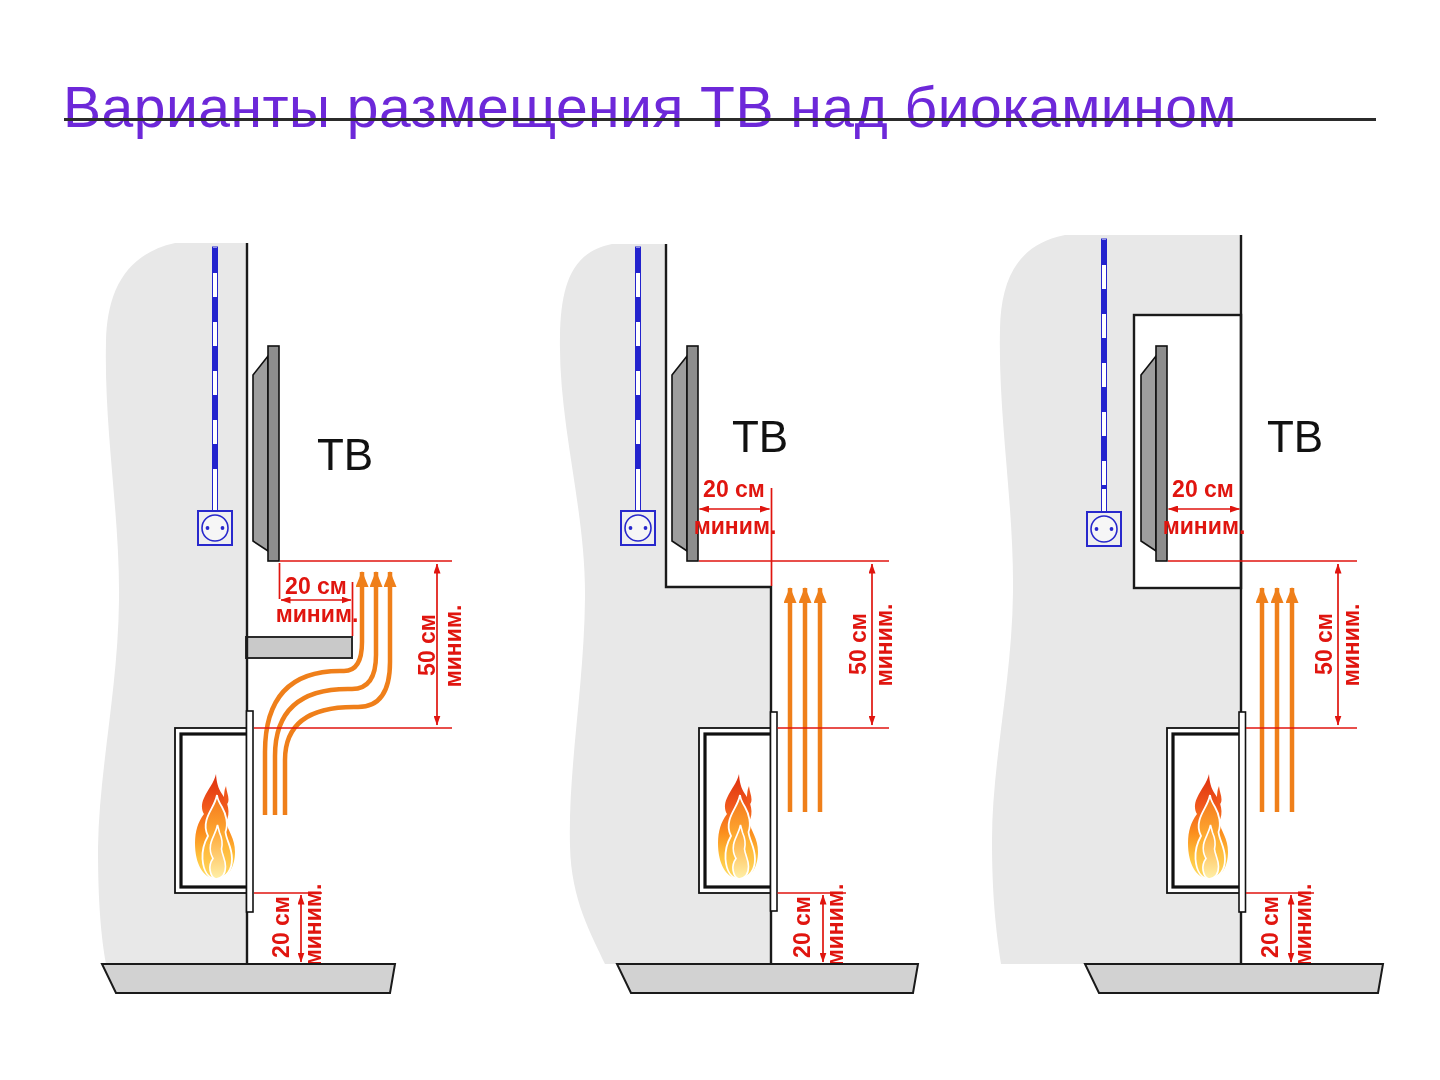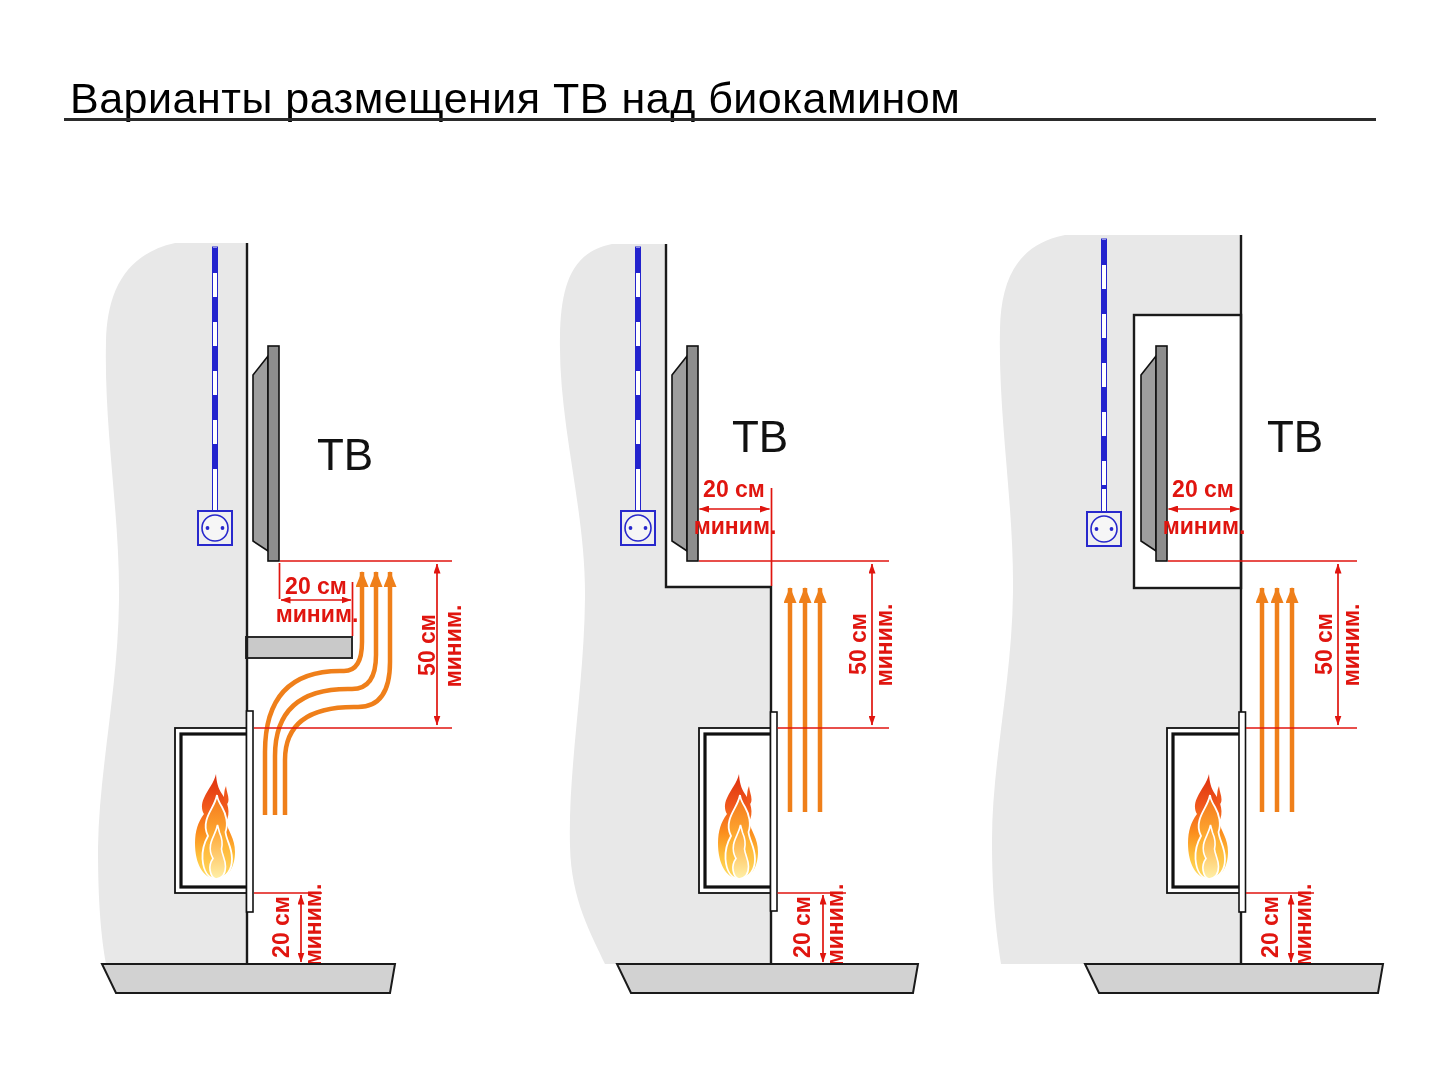--- a/index.html
+++ b/index.html
@@ -1,17 +1,17 @@
 <!DOCTYPE html>
 <html><head>
 <meta charset="utf-8">
 <style>
   html,body{margin:0;padding:0;background:#ffffff;}
   body{width:1440px;height:1080px;position:relative;font-family:"Liberation Sans",sans-serif;overflow:hidden;}
-  .page-title{position:absolute;left:70px;top:74px;font-size:43px;letter-spacing:.5px;color:#000000;white-space:nowrap;}
+  .page-title{position:absolute;left:63px;top:74px;font-size:57px;letter-spacing:.5px;color:#6d28d9;white-space:nowrap;}
   .title-rule{position:absolute;left:64px;top:118px;width:1312px;height:3px;background:#2b2b2b;}
   svg{position:absolute;left:0;top:0;}
   svg text{font-family:"Liberation Sans",sans-serif;}
   .dim{fill:#e0150f;font-size:23px;font-weight:bold;text-anchor:middle;}
   .tv-label{fill:#111111;font-size:44px;text-anchor:middle;}
   .wall{fill:#e8e8e8;stroke:none;}
   .face{stroke:#1a1a1a;stroke-width:2.4;fill:none;}
   .floor{fill:#d2d2d2;stroke:#1a1a1a;stroke-width:2;}
   .shelf{fill:#c9c9c9;stroke:#2b2b2b;stroke-width:2;}
   .tvpanel{fill:#8d8d8d;stroke:#111;stroke-width:1.6;}

